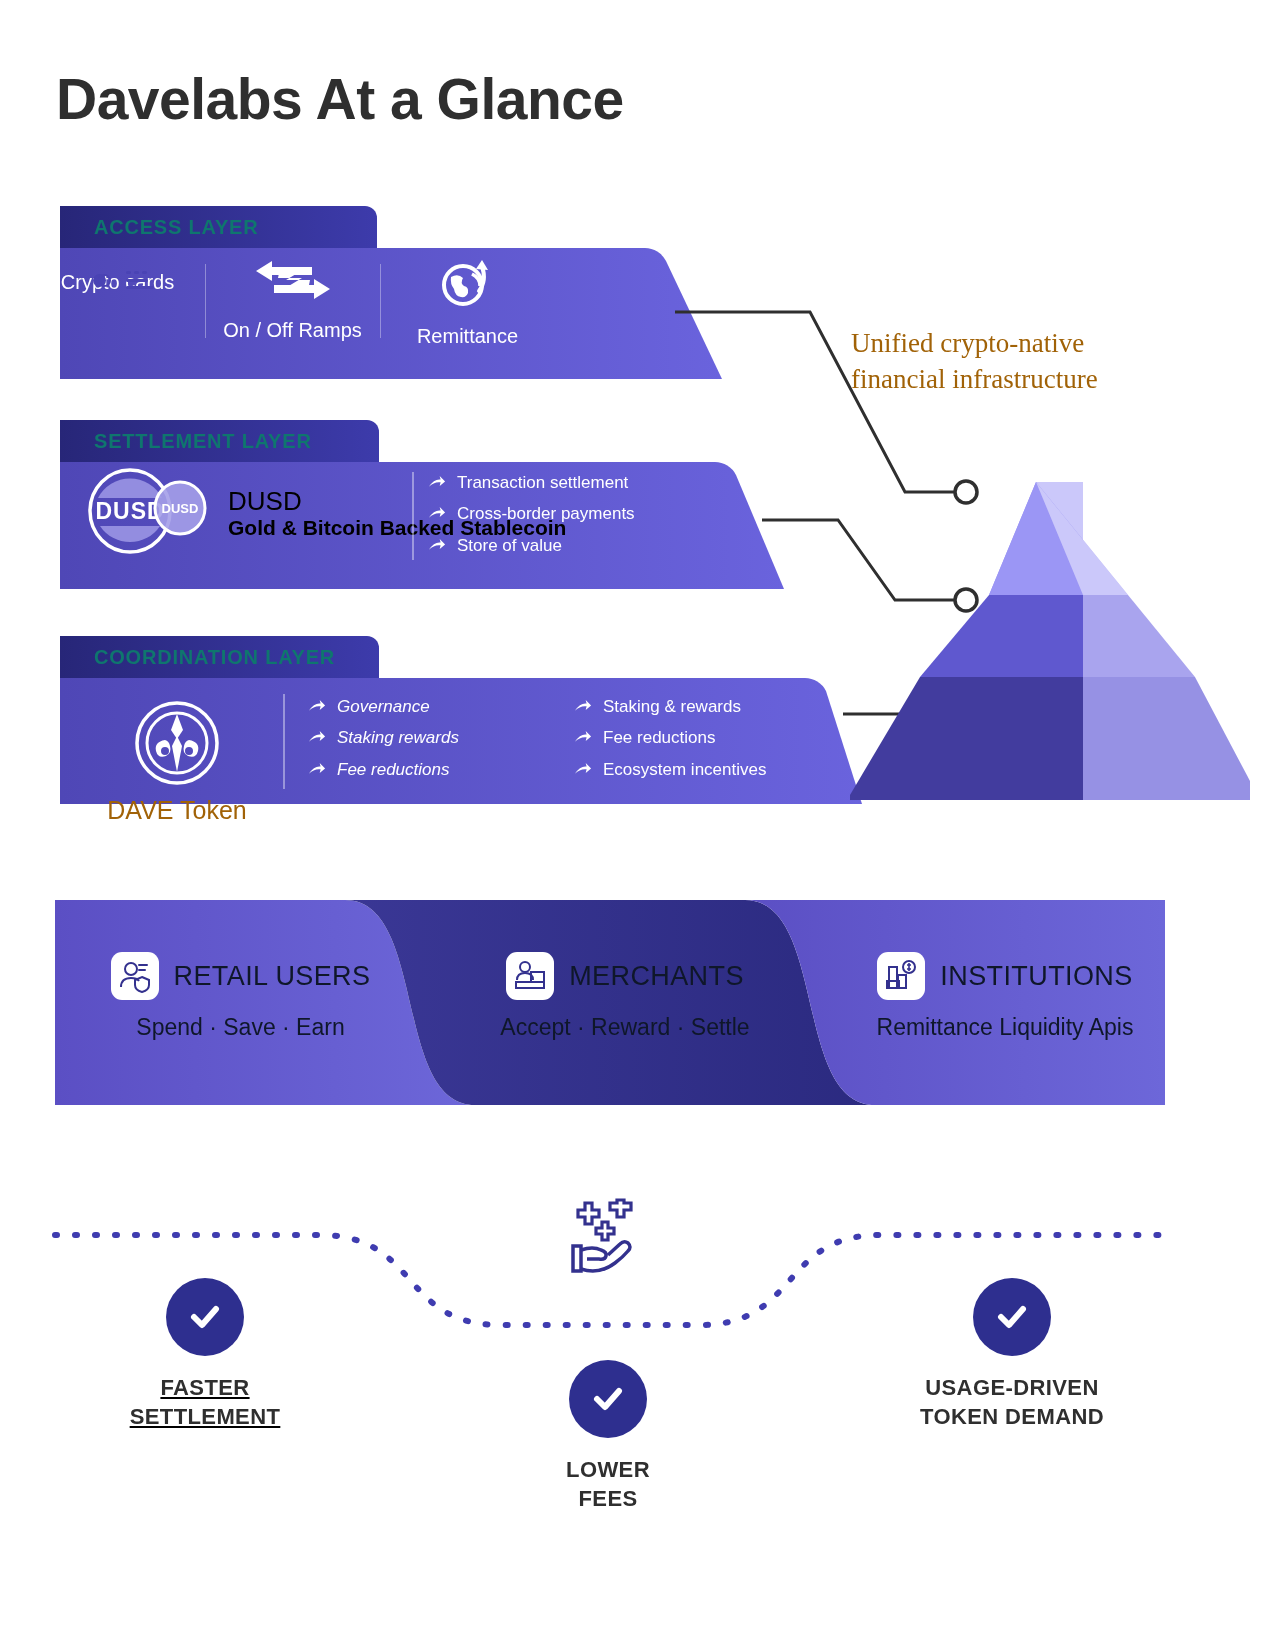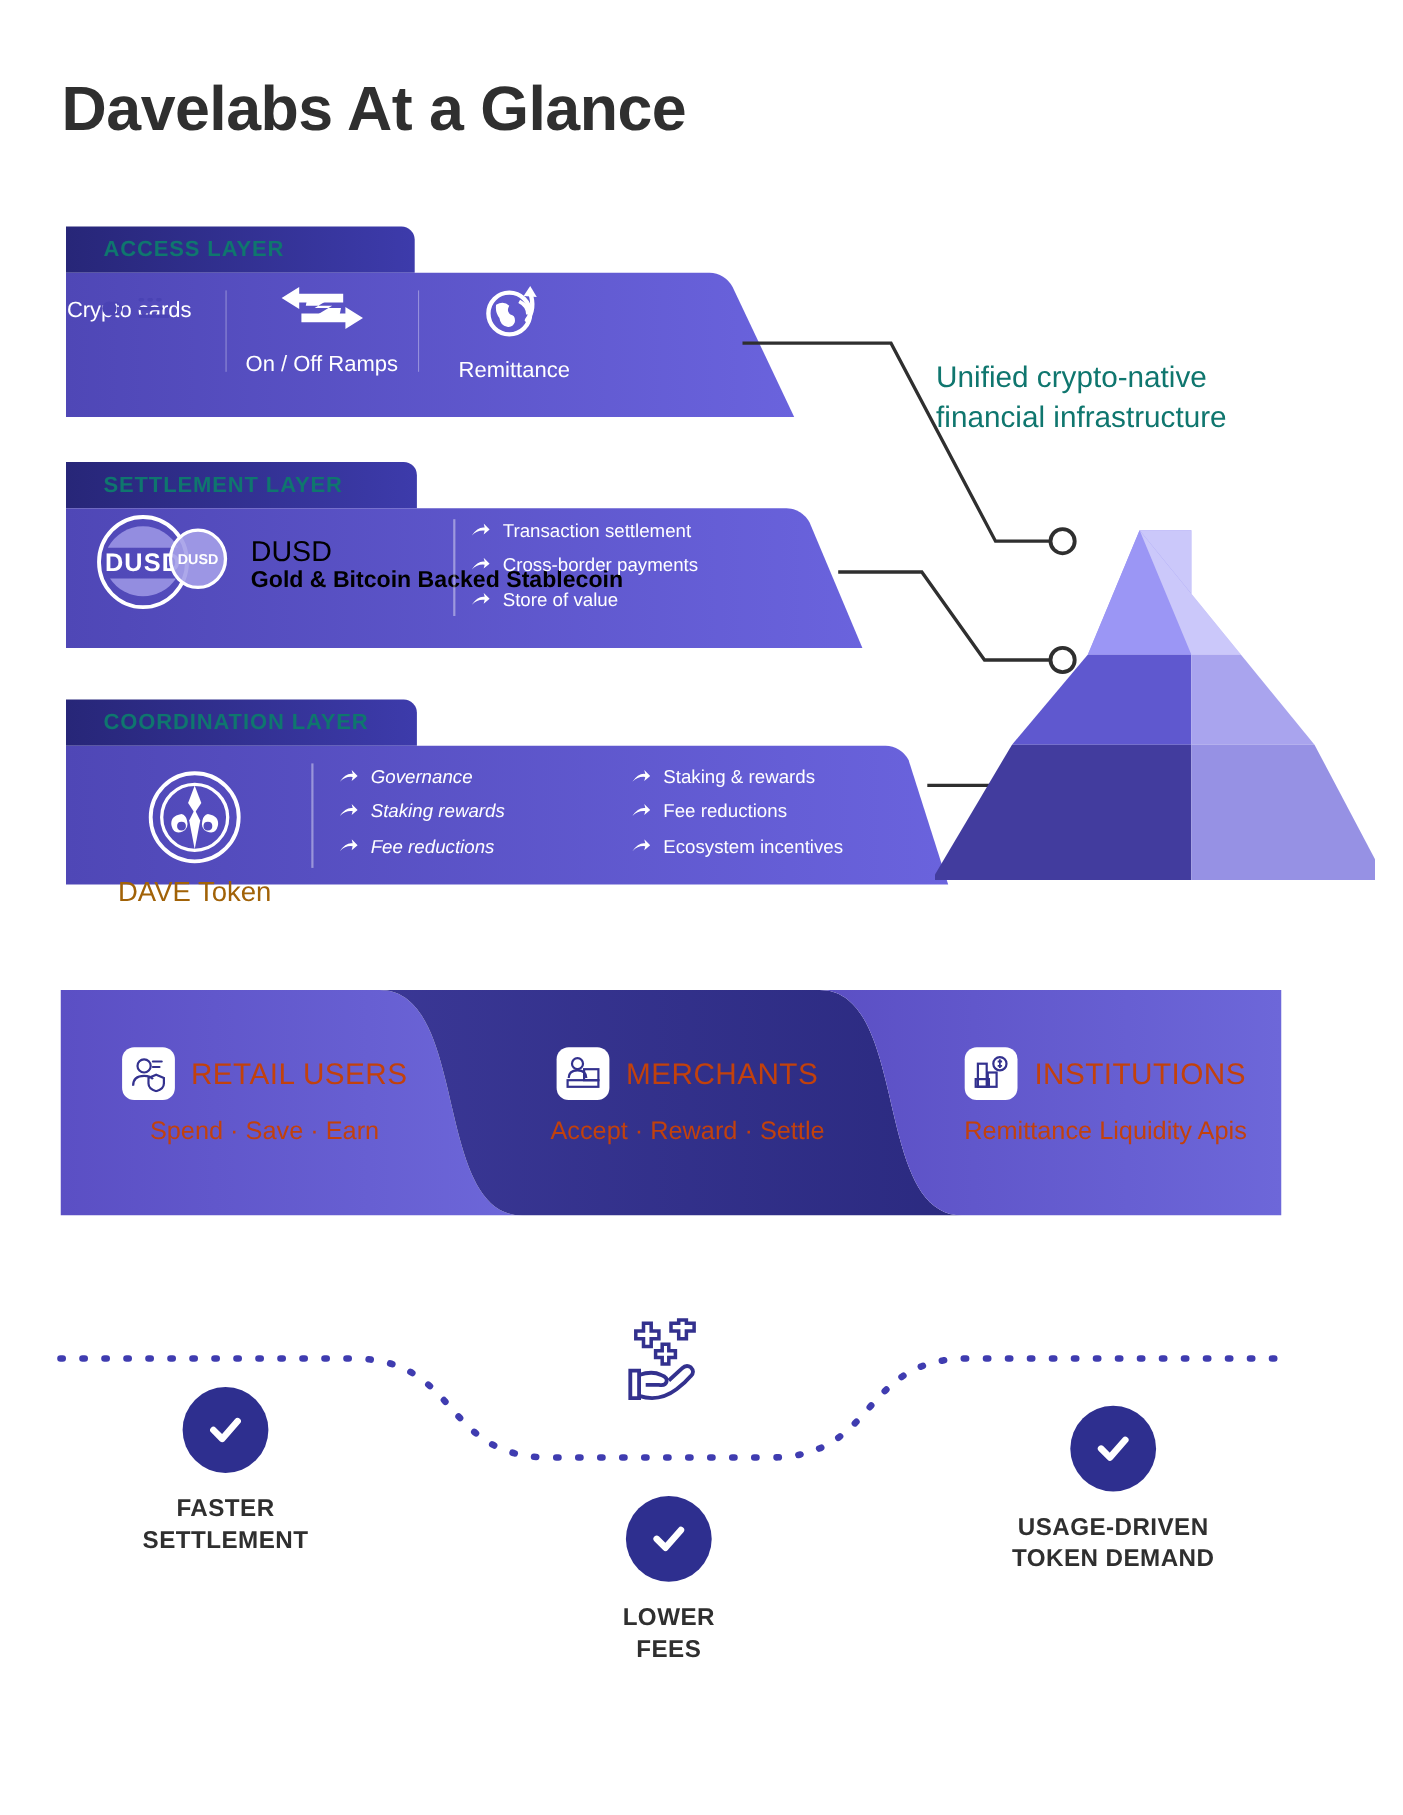--- a/index.html
+++ b/index.html
@@ -85,24 +85,24 @@
   
   .dave-block { position: absolute; text-align: center; }
   .dave-label { font-size: 25px; color: #a16207; margin-top: 6px; }
 
   
   .pyramid { position: absolute; left: 850px; top: 440px; }
 
   
   .note {
     position: absolute; left: 851px; top: 325px;
-    font-size: 27px; color: #0f766e; line-height: 1.35;
+    font-size: 27px; color: #a16207; line-height: 1.35; font-family: Liberation Serif, serif;
   }
   .band-content {
-    position: absolute; text-align: center; color: #c2410c;
+    position: absolute; text-align: center; color: #0f172a;
   }
   .band-row { display: flex; align-items: center; justify-content: center; gap: 15px; }
   .band-icon {
     width: 48px; height: 48px; background: #fff; border-radius: 11px;
     display: flex; align-items: center; justify-content: center; flex: none;
   }
   .band-title { font-size: 27px; letter-spacing: 0.4px; }
   .band-sub { font-size: 23px; margin-top: 14px; }
 
   
@@ -407,21 +407,21 @@
       <path d="M26,71 q18,6 34,-6 q8,-6 13,-12 q4,-4 0,-8 q-4,-3 -8,1 l-12,11" fill="none" stroke="#33318e" stroke-width="3.5"></path>
 
       <path d="M23,12 h7 v-7 h7 v7 h7 v7 h-7 v7 h-7 v-7 h-7 z" fill="none" stroke="#33318e" stroke-width="3.2"></path>
       <path d="M55,3 h7 v-3 h7 v3 h7 v7 h-7 v7 h-7 v-7 h-7 z" fill="none" stroke="#33318e" stroke-width="3.2" transform="translate(0,2)"></path>
       <path d="M41,30 h6 v-6 h6 v6 h6 v6 h-6 v6 h-6 v-6 h-6 z" fill="none" stroke="#33318e" stroke-width="3.2"></path>
     </svg>
   </span>
 
   <div class="benefits">
 
-    <div class="benefit" style="left:75px; top:71px;">
+    <div class="benefit" style="left:75px; top:88px;text-decoration:underline;">
       <div class="check-circle">
         <svg width="40" height="40" viewBox="0 0 40 40">
           <path d="M9,20 L17,28 L31,12" fill="none" stroke="#fff" stroke-width="6" stroke-linecap="round" stroke-linejoin="round"></path>
         </svg>
       </div>
       <div class="benefit-label">
         <div>FASTER</div>
         <div>SETTLEMENT</div>
       </div>
     </div>

